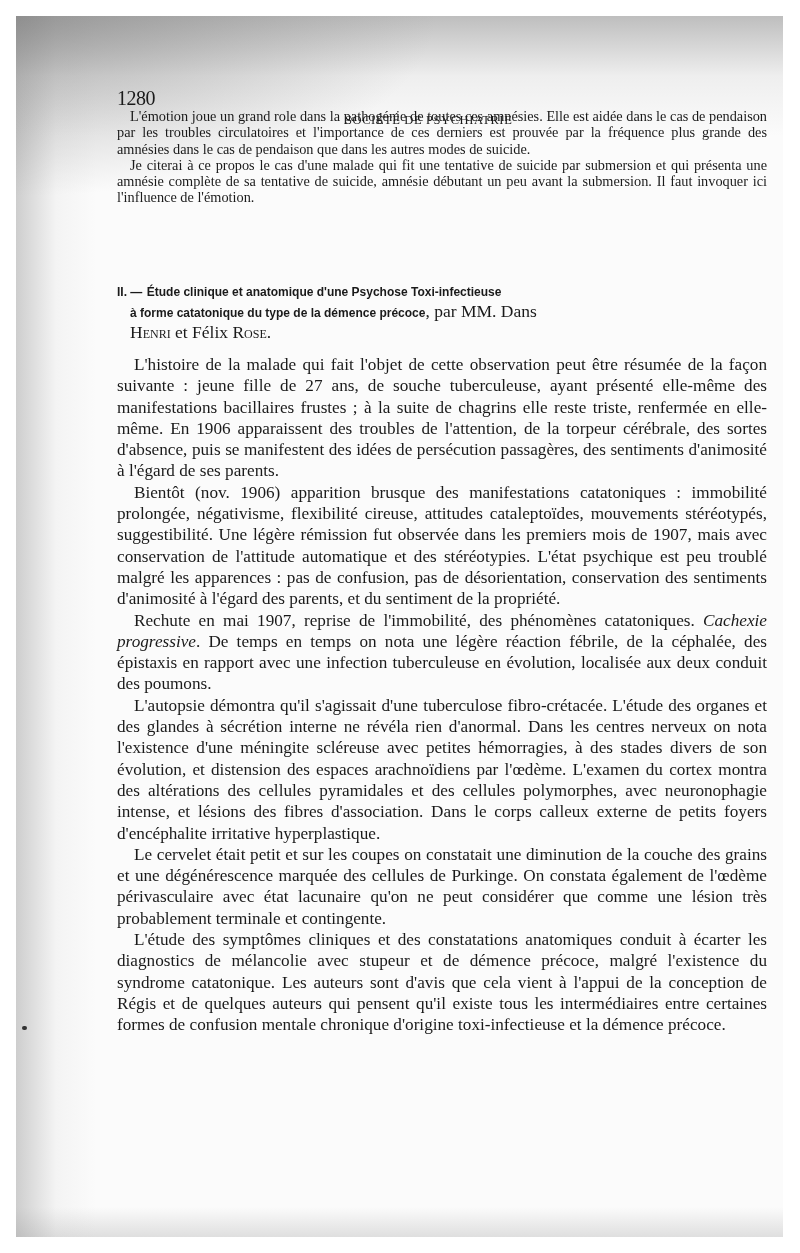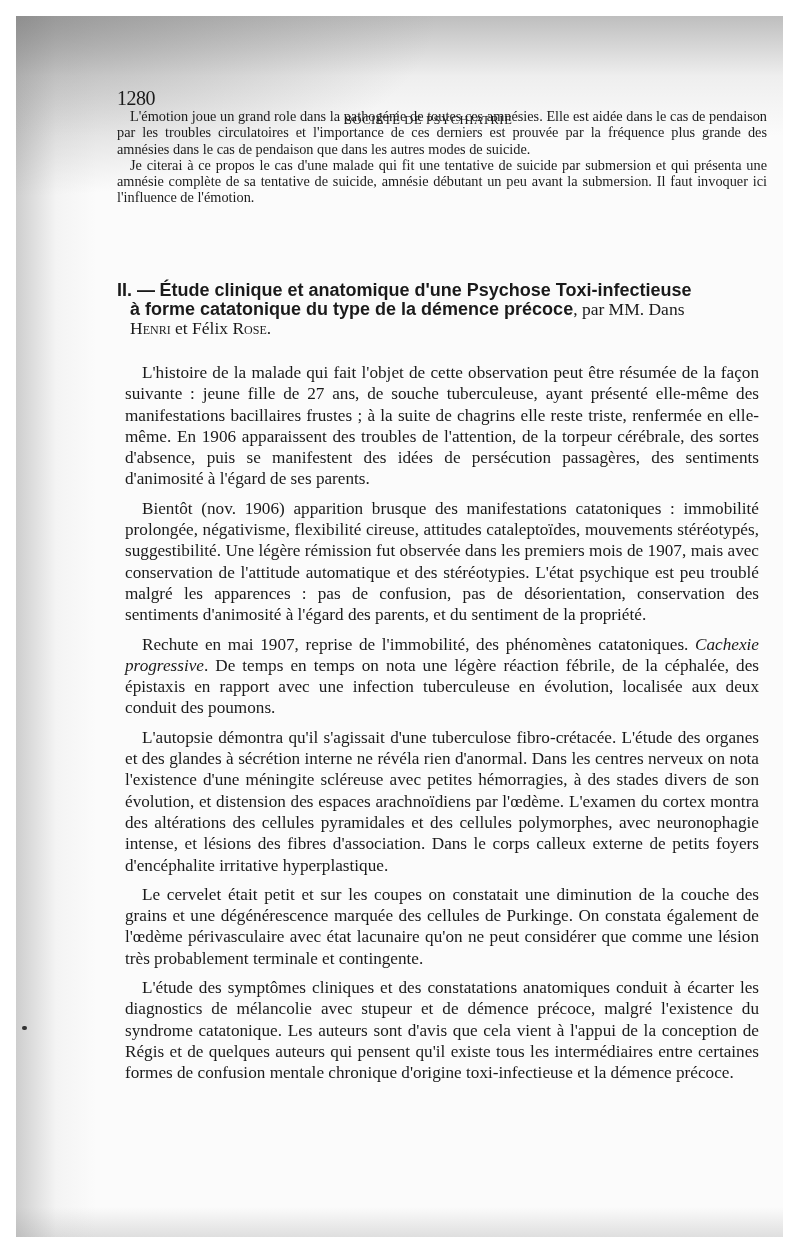--- a/index.html
+++ b/index.html
@@ -16,25 +16,25 @@
       linear-gradient(to top, rgba(170,170,170,0.35) 0px, rgba(255,255,255,0) 30px),
       #fbfbfb;
   }
   .header { position:absolute; top:75px; left:117px; width:650px; height:24px; }
   .page-num { position:absolute; left:0; top:12px; font-size:20px; letter-spacing:-0.5px; }
   .running-head { position:absolute; left:228px; top:4px; font-size:12.5px; letter-spacing:0.6px;margin-top:34px; }
   .small { position:absolute; left:117px; top:108px; width:650px; font-size:14.3px; line-height:16.25px; text-align:justify; }
   .small p { margin:0; text-indent:0; }
   .small p.ind { text-indent:13px; }
   .title { position:absolute; left:117px; top:281px; width:650px; font-size:17.5px; line-height:19px; }
-  .title .bold { font-family:"Liberation Sans","DejaVu Sans",sans-serif; font-weight:bold; font-size:18px; }
+  .title .bold { font-family:"Liberation Sans","DejaVu Sans",sans-serif; font-weight:bold; font-size:12px; }
   .title .line2 { padding-left:13px; display:block; }
   .title .sc { font-variant:small-caps; }
   .main { position:absolute; left:117px; top:354px; width:650px; font-size:17.2px; line-height:21.3px; text-align:justify; }
-  .main p { margin:8px; text-indent:17px; }
+  .main p { margin:0; text-indent:17px; }
   .main em { font-style:italic; }
   .mark { position:absolute; left:22px; top:1026px; width:5px; height:4px; background:#333; border-radius:2px; }
 </style>
 </head>
 <body>
 
 <div class="scan"></div>
 <div class="mark"></div>
 
 <div class="header">

